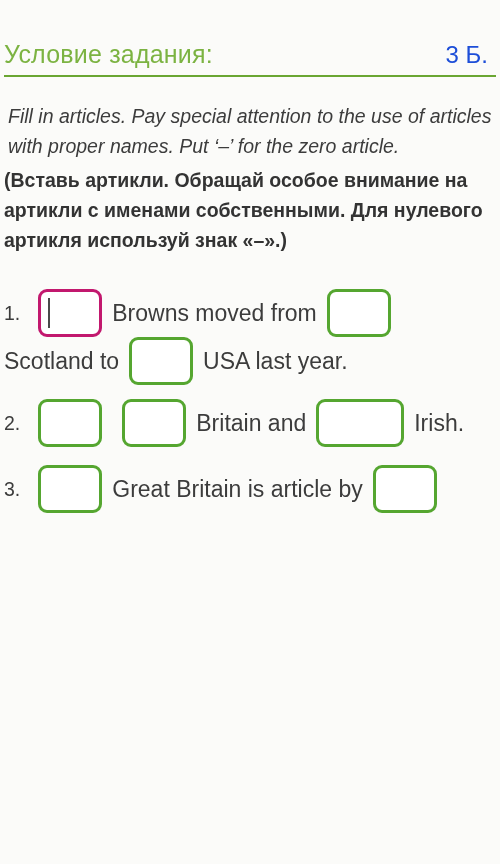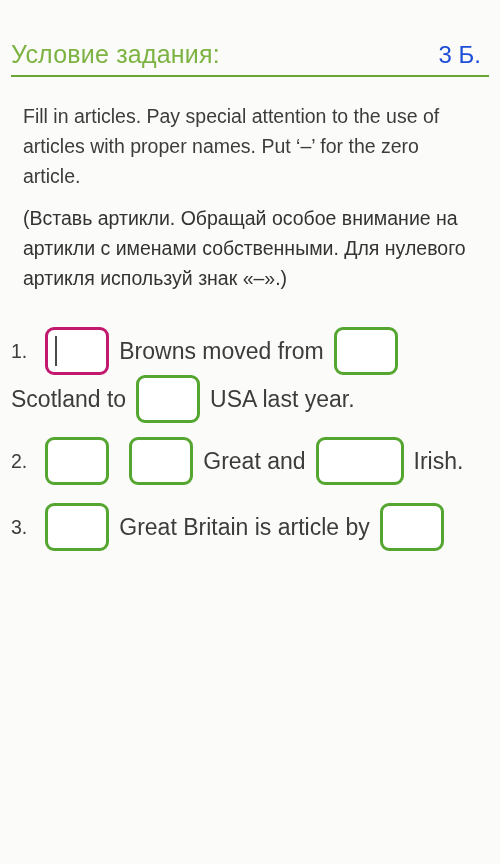--- a/index.html
+++ b/index.html
@@ -13,21 +13,21 @@
     background: #fbfbf9;
     font-family: "Liberation Sans", sans-serif;
     color: #3c3c3c;
     overflow: hidden;
   }
 
   .page {
     width: 500px;
     height: 864px;
     box-sizing: border-box;
-    padding: 0 11px;
+    padding: 0 4px;
     position: relative;
   }
 
   
   .header {
     display: flex;
     align-items: baseline;
     justify-content: space-between;
     padding-top: 40px;
     padding-bottom: 6px;
@@ -48,28 +48,29 @@
     height: 2px;
     background: #6aa632;
     margin: 0 0 24px 0;
   }
 
   
   .instr-en {
     font-size: 19.5px;
     line-height: 30px;
     color: #3c3c3c;
-    margin: 12px;
+    margin: 4px;
+    font-style: italic;
   }
   .instr-ru {
     font-size: 19.5px;
     line-height: 30px;
     color: #333333;
-    font-weight: normal;
-    margin: 12px;
+    font-weight: bold;
+    margin: 0;
   }
 
   
   .questions {
     margin-top: 34px;
   }
   .question {
     margin-bottom: 10px;
   }
   .qline {
@@ -143,21 +144,21 @@
           <span class="qtext">Scotland to</span>
           <span class="blank"></span>
           <span class="qtext">USA last year.</span>
         </div>
       </div>
       <div class="question">
         <div class="qline">
           <span class="qnum">2.</span>
           <span class="blank"></span>
           <span class="blank"></span>
-          <span class="qtext">Great and</span>
+          <span class="qtext">Britain and</span>
           <span class="blank wide"></span>
           <span class="qtext">Irish.</span>
         </div>
       </div>
       <div class="question">
         <div class="qline">
           <span class="qnum">3.</span>
           <span class="blank"></span>
           <span class="qtext">Great Britain is article by</span>
           <span class="blank"></span>

